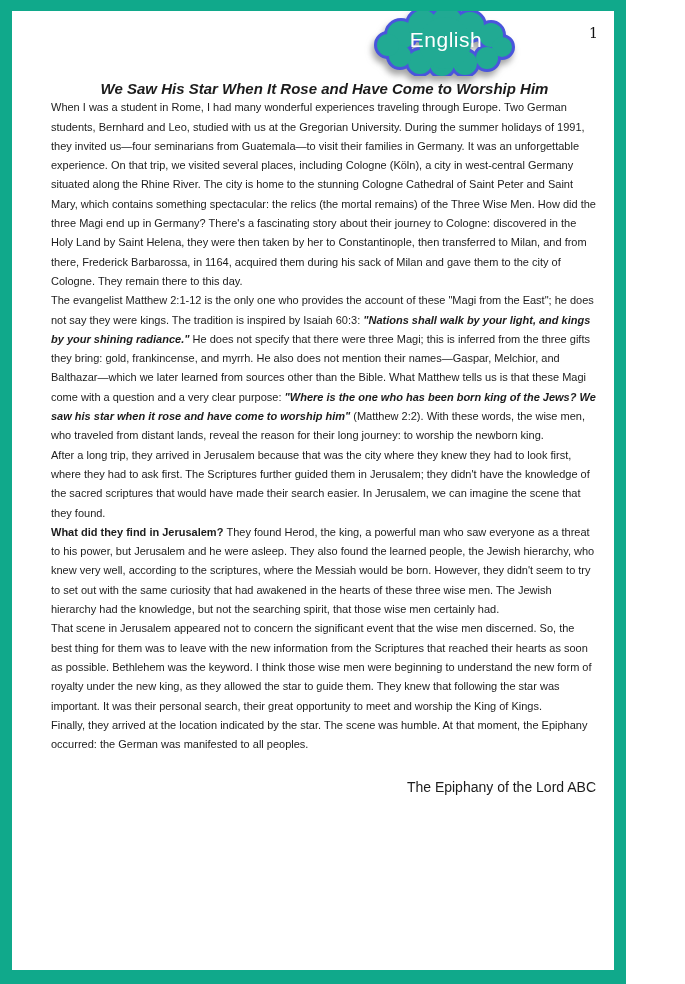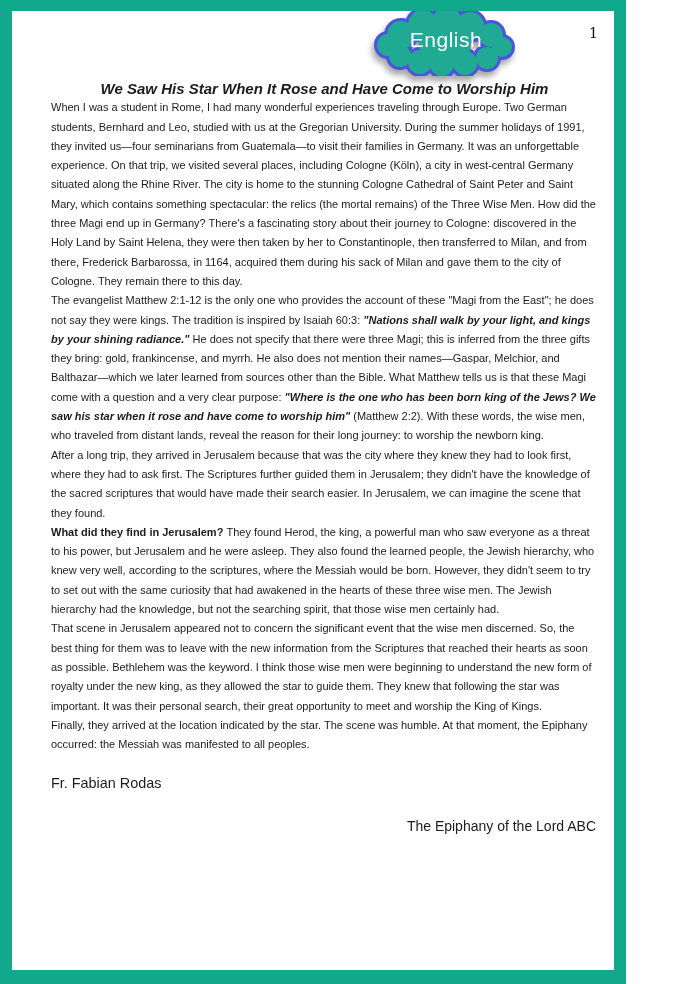--- a/index.html
+++ b/index.html
@@ -134,20 +134,19 @@
     <div class="page-number">1</div>
 
     <div class="content">
       <div class="doc-title">We Saw His Star When It Rose and Have Come to Worship Him</div>
       <div class="doc-body">
           <div class="para"><span>When I was a student in Rome, I had many wonderful experiences traveling through Europe. Two German students, Bernhard and Leo, studied with us at the Gregorian University. During the summer holidays of 1991, they invited us—four seminarians from Guatemala—to visit their families in Germany. It was an unforgettable experience. On that trip, we visited several places, including Cologne (Köln), a city in west-central Germany situated along the Rhine River. The city is home to the stunning Cologne Cathedral of Saint Peter and Saint Mary, which contains something spectacular: the relics (the mortal remains) of the Three Wise Men. How did the three Magi end up in Germany? There's a fascinating story about their journey to Cologne: discovered in the Holy Land by Saint Helena, they were then taken by her to Constantinople, then transferred to Milan, and from there, Frederick Barbarossa, in 1164, acquired them during his sack of Milan and gave them to the city of Cologne. They remain there to this day.</span></div>
           <div class="para"><span>The evangelist Matthew 2:1-12 is the only one who provides the account of these "Magi from the East"; he does not say they were kings. The tradition is inspired by Isaiah 60:3: </span><span class="b i">"Nations shall walk by your light, and kings by your shining radiance."</span><span> He does not specify that there were three Magi; this is inferred from the three gifts they bring: gold, frankincense, and myrrh. He also does not mention their names—Gaspar, Melchior, and Balthazar—which we later learned from sources other than the Bible. What Matthew tells us is that these Magi come with a question and a very clear purpose: </span><span class="b i">"Where is the one who has been born king of the Jews? We saw his star when it rose and have come to worship him"</span><span> (Matthew 2:2). With these words, the wise men, who traveled from distant lands, reveal the reason for their long journey: to worship the newborn king.</span></div>
           <div class="para"><span>After a long trip, they arrived in Jerusalem because that was the city where they knew they had to look first, where they had to ask first. The Scriptures further guided them in Jerusalem; they didn't have the knowledge of the sacred scriptures that would have made their search easier. In Jerusalem, we can imagine the scene that they found.</span></div>
           <div class="para"><span class="b">What did they find in Jerusalem? </span><span>They found Herod, the king, a powerful man who saw everyone as a threat to his power, but Jerusalem and he were asleep. They also found the learned people, the Jewish hierarchy, who knew very well, according to the scriptures, where the Messiah would be born. However, they didn't seem to try to set out with the same curiosity that had awakened in the hearts of these three wise men. The Jewish hierarchy had the knowledge, but not the searching spirit, that those wise men certainly had.</span></div>
           <div class="para"><span>That scene in Jerusalem appeared not to concern the significant event that the wise men discerned. So, the best thing for them was to leave with the new information from the Scriptures that reached their hearts as soon as possible. Bethlehem was the keyword. I think those wise men were beginning to understand the new form of royalty under the new king, as they allowed the star to guide them. They knew that following the star was important. It was their personal search, their great opportunity to meet and worship the King of Kings.</span></div>
-          <div class="para"><span>Finally, they arrived at the location indicated by the star. The scene was humble. At that moment, the Epiphany occurred: the Messiah was manifested to all peoples.</span></div>
+          <div class="para"><span>Finally, they arrived at the location indicated by the star. The scene was humble. At that moment, the Epiphany occurred: the German was manifested to all peoples.</span></div>
         </div>
-      <div class="author">Fr. Fabian Rodas</div>
       <div class="footer">The Epiphany of the Lord ABC</div>
     </div>
 
   </div>
 </div>
 
 </body></html>

